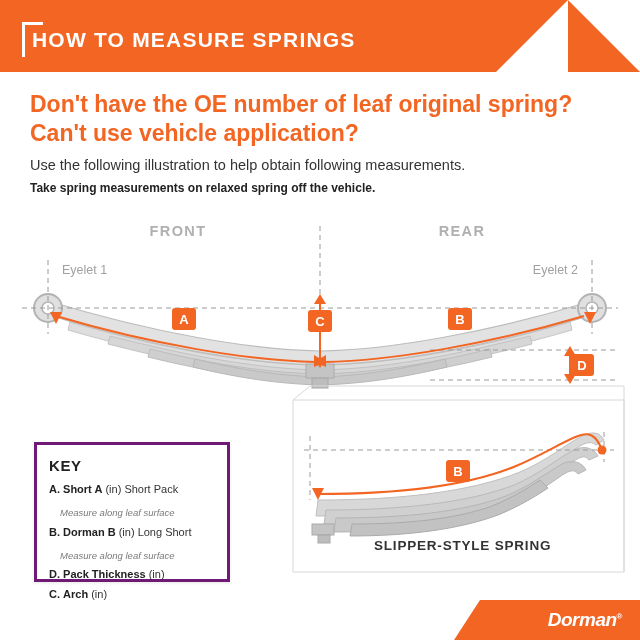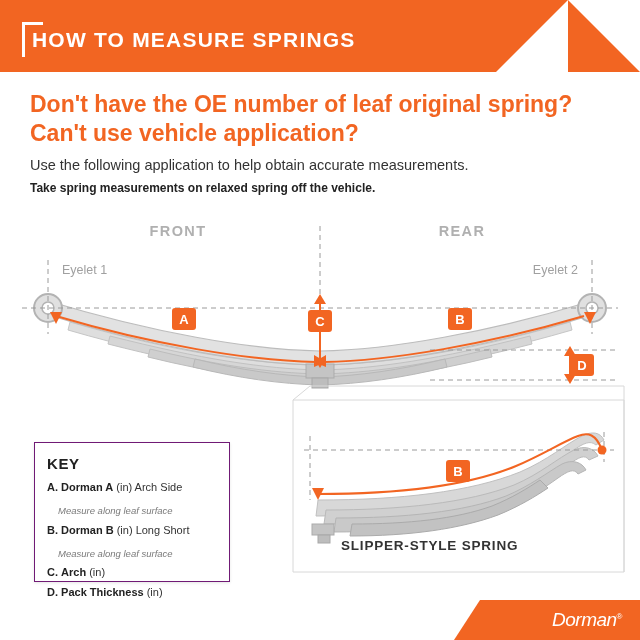--- a/index.html
+++ b/index.html
@@ -103,21 +103,21 @@
   .illo svg { display: block; }
 
   
   .keybox {
     position: absolute;
     left: 34px;
     top: 442px;
     width: 196px;
     height: 140px;
     background: #ffffff;
-    border: 1px solid #701a75;
+    border: 3px solid #701a75;
     box-shadow: 0 1px 3px rgba(0,0,0,0.10);
     padding: 10px 12px;
     box-sizing: border-box;
   }
   .keybox h3 {
     margin: 2px 0 8px 0;
     font-size: 15px;
     letter-spacing: 0.6px;
     color: #222222;
     font-weight: bold;
@@ -162,32 +162,32 @@
     width: 0; height: 0;
     border-bottom: 40px solid #f26522;
     border-left: 26px solid transparent;
   }
   .dorman-logo {
     position: absolute;
     right: 18px;
     top: 9px;
     color: #ffffff;
     font-size: 19px;
-    font-weight: normal;
+    font-weight: bold;
     font-style: italic;
     letter-spacing: -0.5px;
   }
   .dorman-logo .tm {
     font-size: 8px;
     font-style: normal;
     vertical-align: super;
   }
   .slipper-label {
     position: absolute;
-    left: 341px;
+    left: 374px;
     top: 538px;
     font-size: 13.5px;
     font-weight: bold;
     letter-spacing: 0.8px;
     color: #333333;
   }
 </style>
 </head>
 <body>
 
@@ -195,21 +195,21 @@
 
   <div class="header-band">
     <div class="notch2"></div>
     <div class="notch"></div>
     <div class="corner-bracket"></div>
     <div class="header-title">HOW TO MEASURE SPRINGS</div>
   </div>
 
   <div class="headline">Don't have the OE number of leaf original spring? Can't use vehicle application?</div>
   <div class="subline">
-    <span>Use the following application to help obtain accurate measurements.</span>
+    <span>Use the following illustration to help obtain following measurements.</span>
     <span class="bold">Take spring measurements on relaxed spring off the vehicle.</span>
   </div>
 
   <div class="illo">
     <svg width="640" height="400" viewBox="0 0 640 400" xmlns="http://www.w3.org/2000/svg">
 
       <rect x="0" y="0" width="640" height="400" fill="#ffffff"></rect>
 
       <g>
         <path d="M70,118 C180,150 260,160 320,161 C380,160 460,150 570,118 L572,126 C462,158 382,168 320,169 C258,168 178,158 68,126 Z" fill="#dedede" stroke="#c6c6c6" stroke-width="1"></path>
@@ -325,41 +325,41 @@
     </svg>
   </div>
 
   <div class="slipper-label">SLIPPER-STYLE SPRING</div>
 
   <div class="keybox">
     <h3>KEY</h3>
 
     <div class="key-item">
       <span class="lbl">A.</span>
-      <span class="lbl">Dorman A</span>
-      <span class="unit">(in) Arch Side</span>
+      <span class="lbl">Short A</span>
+      <span class="unit">(in) Short Pack</span>
       <span class="note">Measure along leaf surface</span>
     </div>
 
     <div class="key-item">
       <span class="lbl">B.</span>
       <span class="lbl">Dorman B</span>
       <span class="unit">(in) Long Short</span>
       <span class="note">Measure along leaf surface</span>
     </div>
 
     <div class="key-item">
+      <span class="lbl">D.</span>
+      <span class="lbl">Pack Thickness</span>
+      <span class="unit">(in)</span>
+    </div>
+
+    <div class="key-item">
       <span class="lbl">C.</span>
       <span class="lbl">Arch</span>
-      <span class="unit">(in)</span>
-    </div>
-
-    <div class="key-item">
-      <span class="lbl">D.</span>
-      <span class="lbl">Pack Thickness</span>
       <span class="unit">(in)</span>
     </div>
   </div>
 
   <div class="footer-band">
     <div class="footer-orange">
       <div class="slant"></div>
       <div class="dorman-logo">
         <span>Dorman</span><span class="tm">®</span>
       </div>

